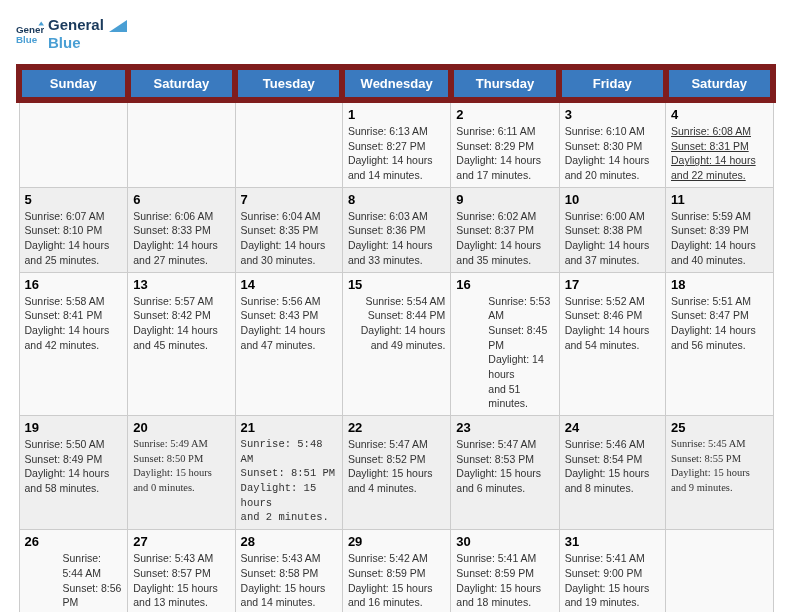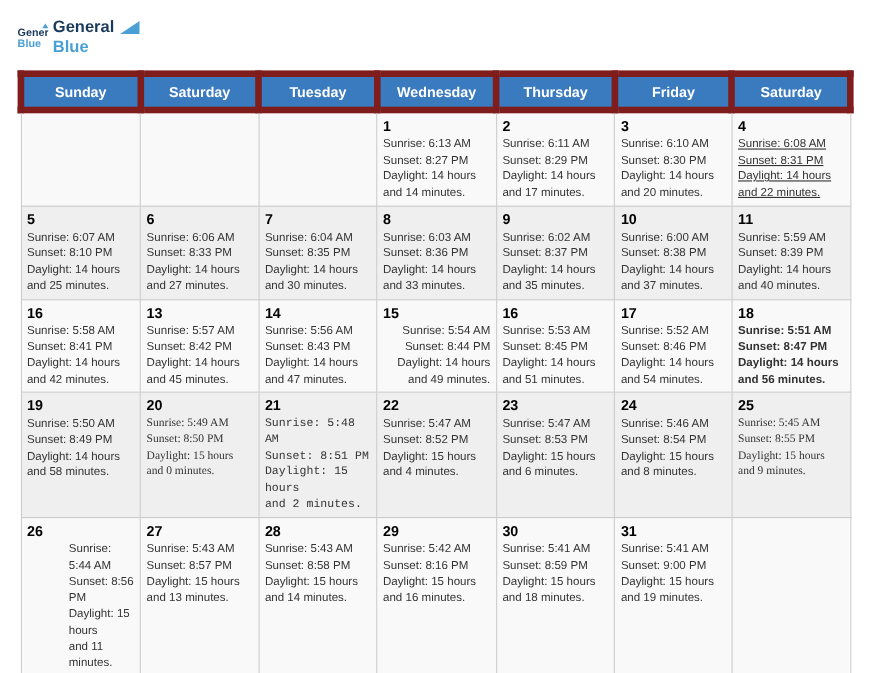--- a/index.html
+++ b/index.html
@@ -217,35 +217,35 @@
         </td>
         <td>
           <div class="day-num">15</div>
           <div class="day-info" style="white-space: pre-line; text-align: right;">Sunrise: 5:54 AM
 Sunset: 8:44 PM
 Daylight: 14 hours
 and 49 minutes.</div>
         </td>
         <td>
           <div class="day-num">16</div>
-          <div class="day-info" style="white-space: pre-line;">Sunrise: 5:53 AM
+          <div class="day-info" style="white-space: pre-line; margin-left: 32px;">Sunrise: 5:53 AM
 Sunset: 8:45 PM
 Daylight: 14 hours
 and 51 minutes.</div>
         </td>
         <td>
           <div class="day-num">17</div>
           <div class="day-info" style="white-space: pre-line;">Sunrise: 5:52 AM
 Sunset: 8:46 PM
 Daylight: 14 hours
 and 54 minutes.</div>
         </td>
         <td>
           <div class="day-num">18</div>
-          <div class="day-info" style="white-space: pre-line; font-weight: bold;">Sunrise: 5:51 AM
+          <div class="day-info" style="white-space: pre-line;">Sunrise: 5:51 AM
 Sunset: 8:47 PM
 Daylight: 14 hours
 and 56 minutes.</div>
         </td>
       </tr>
       <tr>
         <td>
           <div class="day-num">19</div>
           <div class="day-info" style="white-space: pre-line;">Sunrise: 5:50 AM
 Sunset: 8:49 PM
@@ -313,21 +313,21 @@
         <td>
           <div class="day-num">28</div>
           <div class="day-info" style="white-space: pre-line;">Sunrise: 5:43 AM
 Sunset: 8:58 PM
 Daylight: 15 hours
 and 14 minutes.</div>
         </td>
         <td>
           <div class="day-num">29</div>
           <div class="day-info" style="white-space: pre-line;">Sunrise: 5:42 AM
-Sunset: 8:16 PM
+Sunset: 8:59 PM
 Daylight: 15 hours
 and 16 minutes.</div>
         </td>
         <td>
           <div class="day-num">30</div>
           <div class="day-info" style="white-space: pre-line;">Sunrise: 5:41 AM
 Sunset: 8:59 PM
 Daylight: 15 hours
 and 18 minutes.</div>
         </td>

